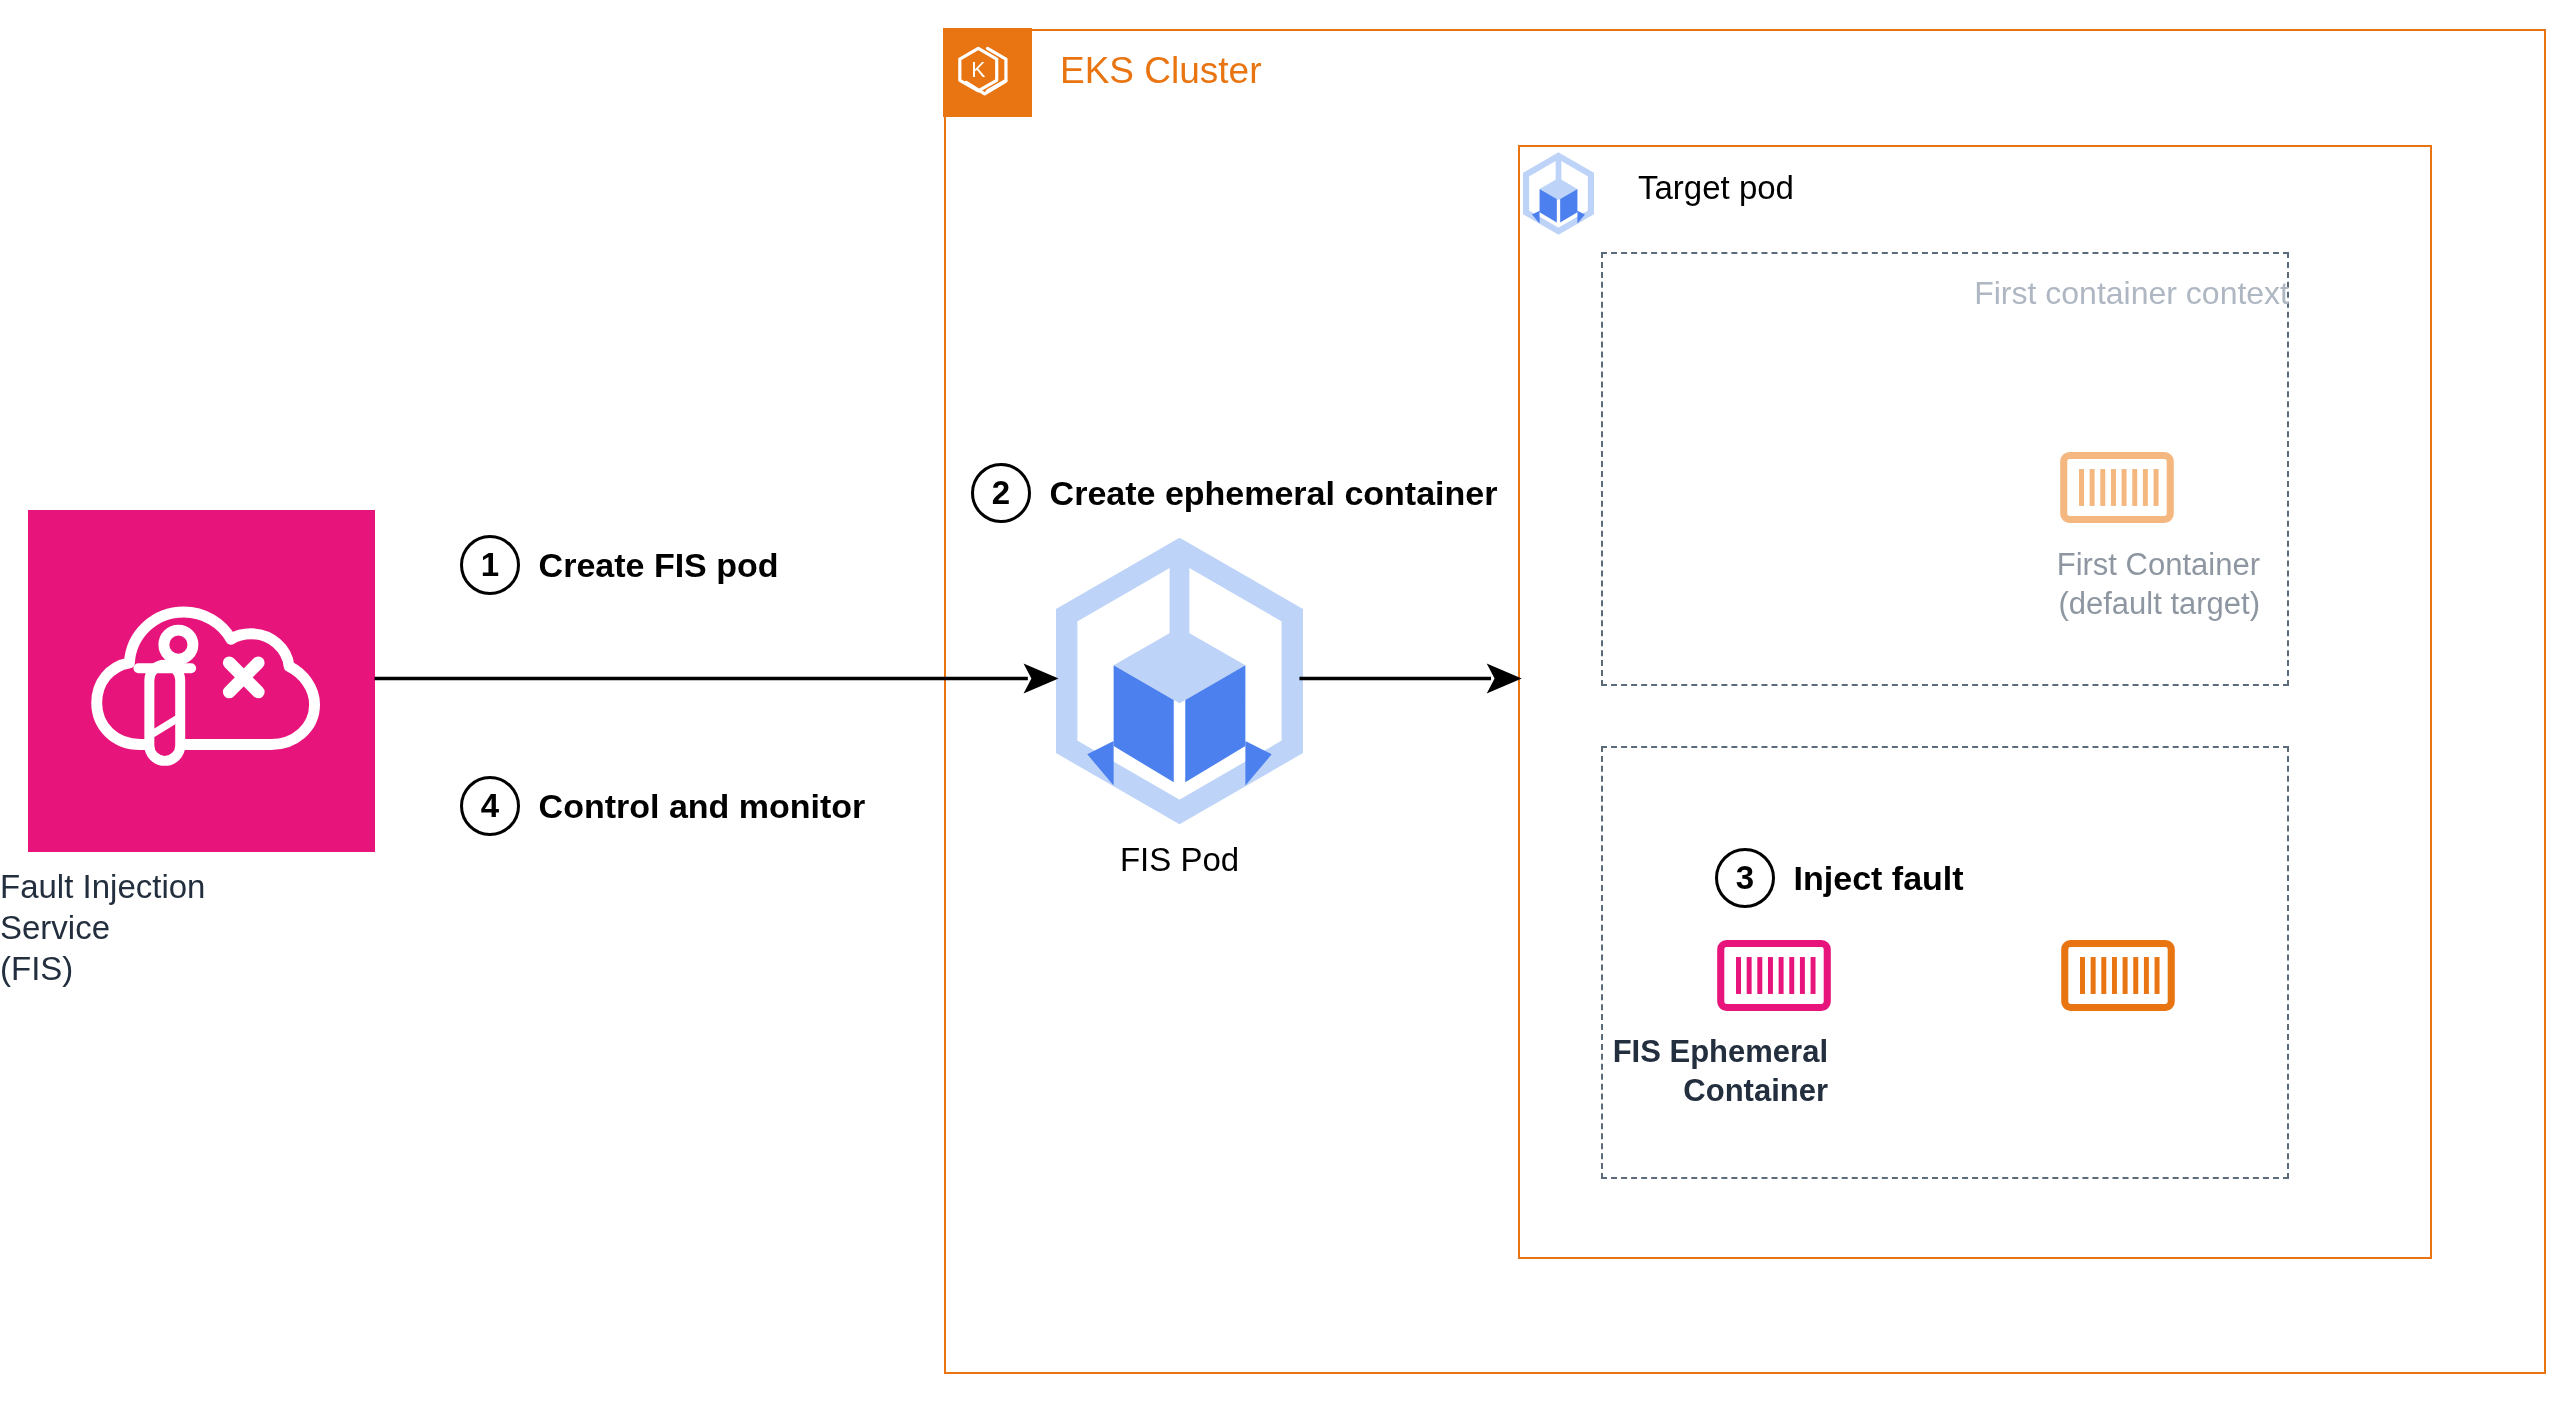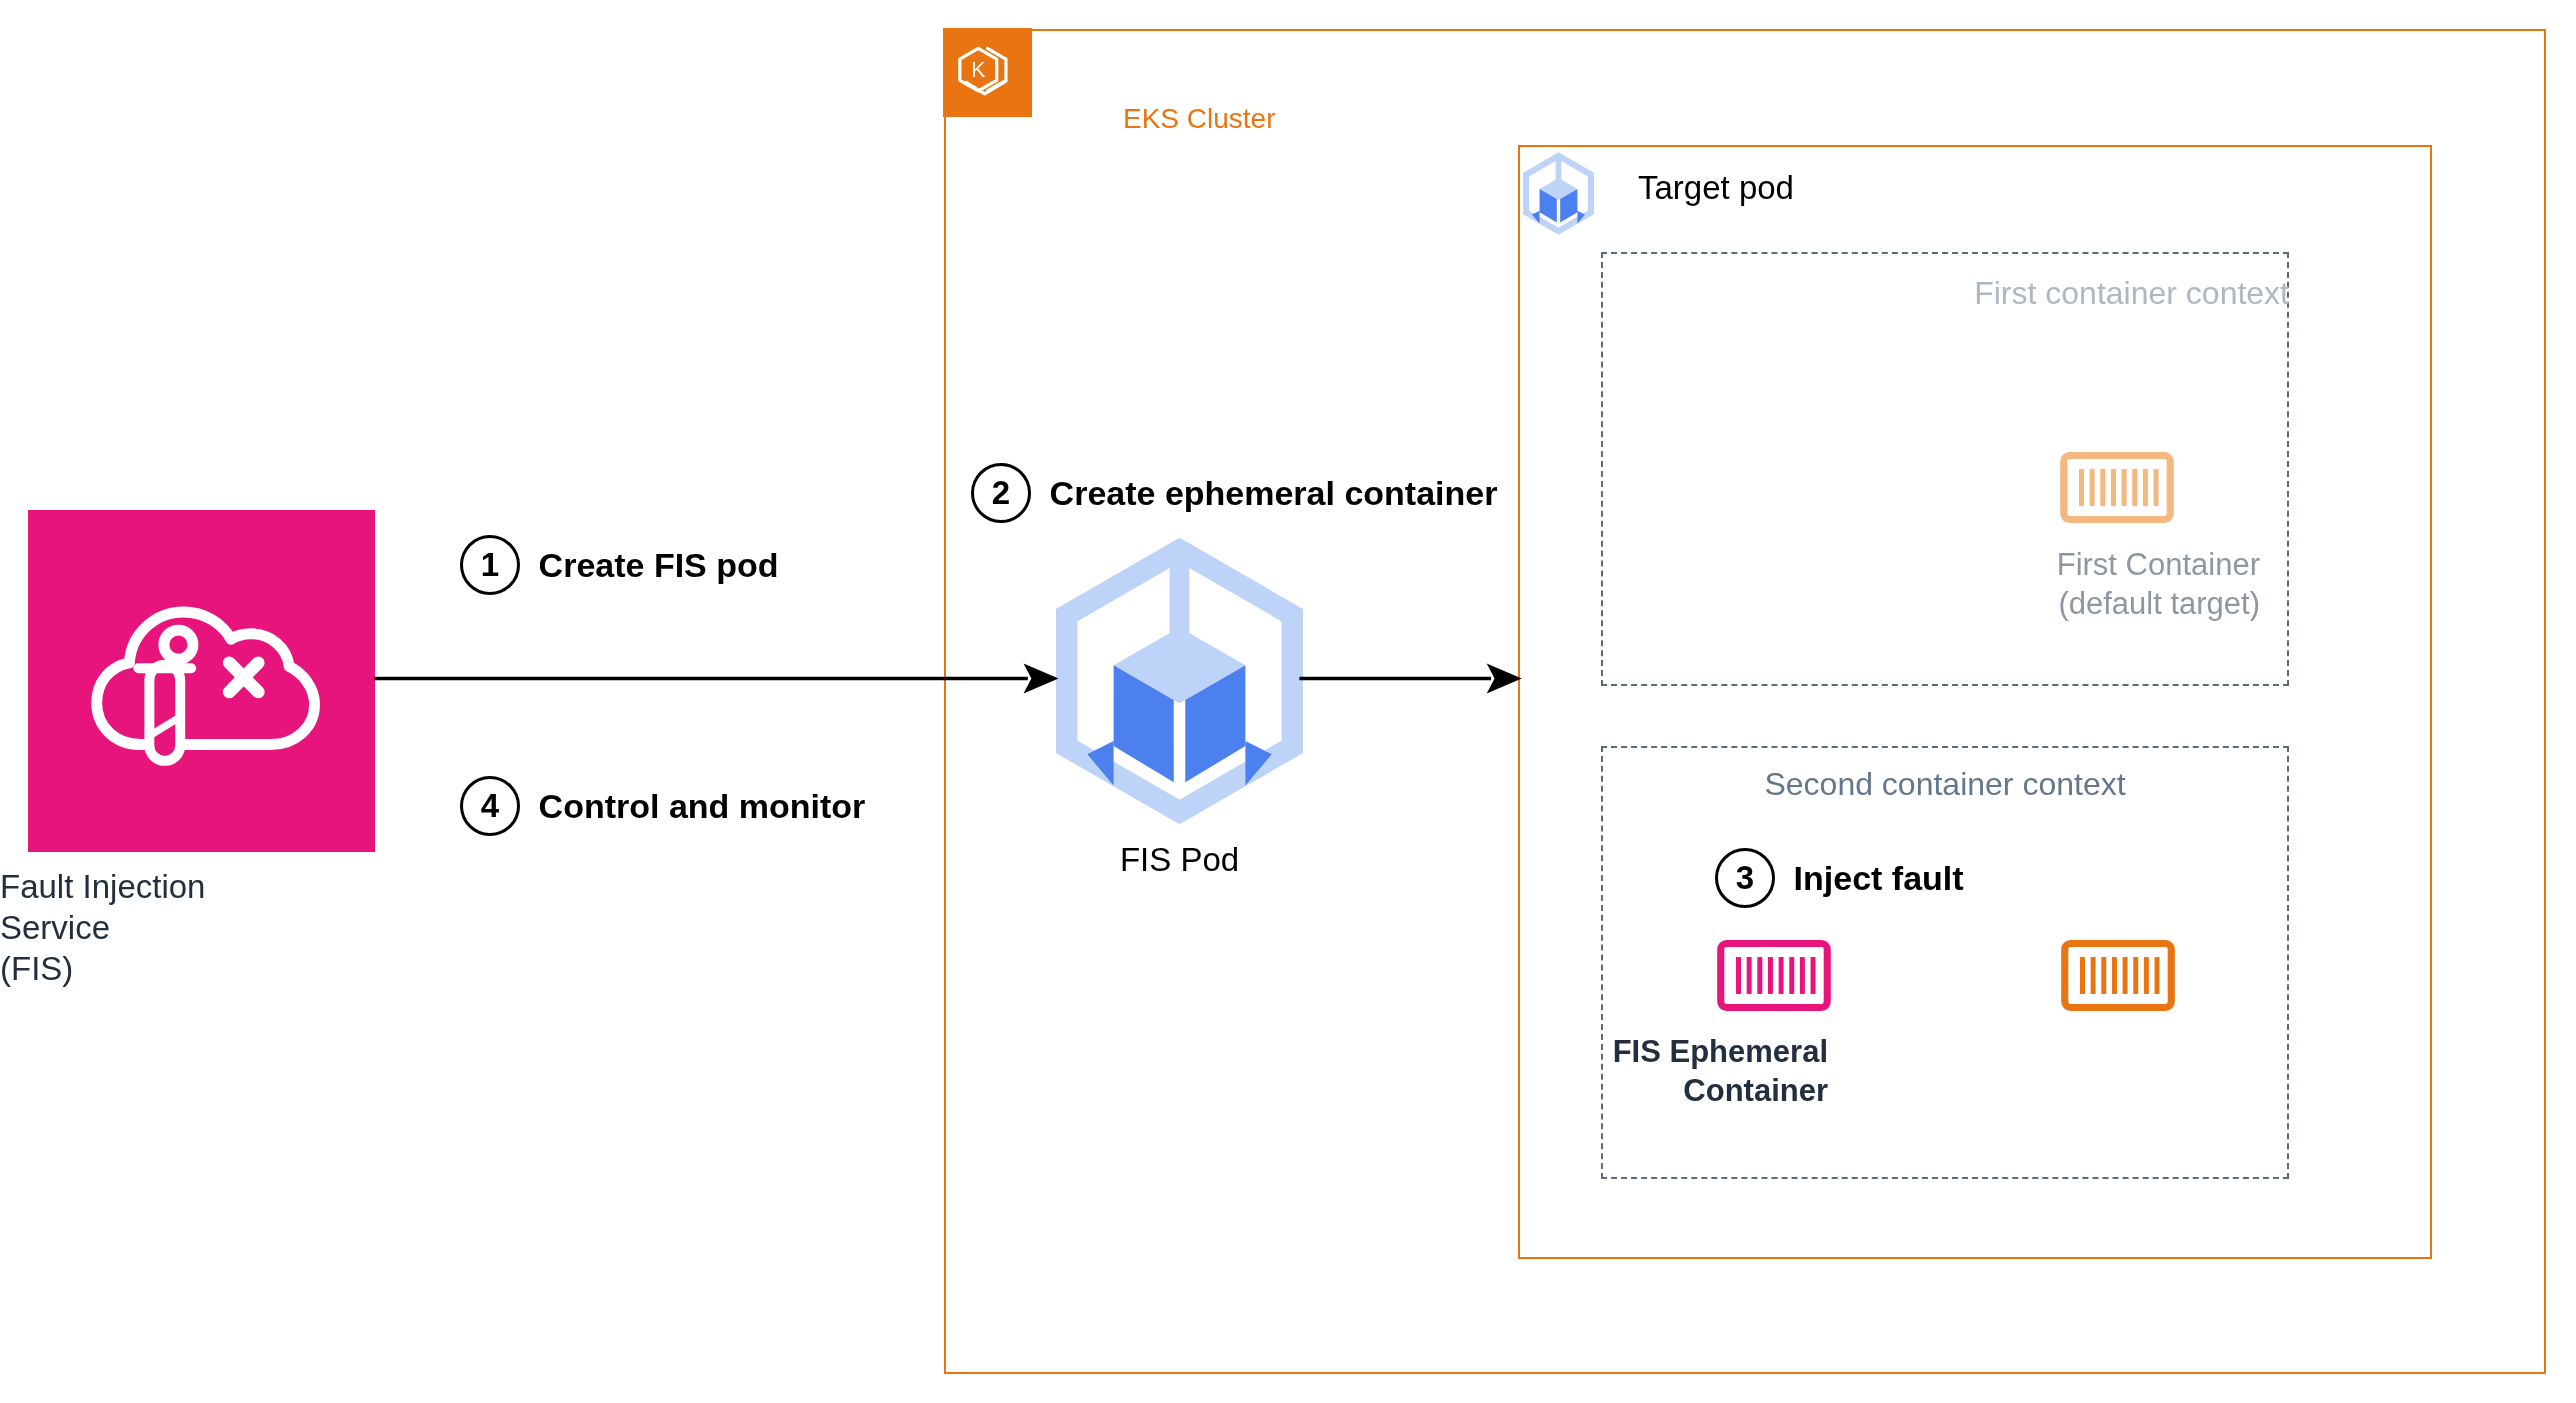--- a/index.html
+++ b/index.html
@@ -23,21 +23,21 @@
   .step-label{font-size:34px;font-weight:bold;color:#000;white-space:nowrap;}
   .step1{left:460px;top:535px;}
   .step2{left:971px;top:463px;}
   .step3{left:1715px;top:848px;}
   .step4{left:460px;top:776px;}
 
   
   .eks-box{left:944px;top:29px;width:1602px;height:1345px;border:2.9px solid var(--orange);}
   .eks-icon{left:943px;top:28px;width:89px;height:89px;background:var(--orange);
     display:flex;align-items:center;justify-content:center;}
-  .eks-title{left:1123px;top:54px;font-size:28px;line-height:33px;color:var(--orange);white-space:nowrap;margin-top:48px;}
+  .eks-title{left:1060px;top:54px;font-size:37px;line-height:33px;color:var(--orange);white-space:nowrap;}
 
   
   .fis-pod-icon{left:1056px;top:538px;width:247px;height:286px;}
   .fis-pod-label{left:1058px;top:841px;width:243px;font-size:33px;color:#000;text-align:center;}
 
   
   .target-box{left:1518px;top:145px;width:914px;height:1114px;border:2.9px solid var(--orange);}
   .target-pod-icon{left:1523px;top:152px;width:71px;height:83px;}
   .target-title{left:1638px;top:169px;font-size:33px;line-height:37px;color:#000;white-space:nowrap;}
 
@@ -109,21 +109,20 @@
           <line x1="120" y1="24" x2="120" y2="76"></line>
             <line x1="135" y1="24" x2="135" y2="76"></line>
         </g>
       </g>
     </svg>
   </div>
   <div class="abs container-label l-first preline">First Container
 (default target)</div>
 
   <div class="abs dashed-box ctx2"></div>
-  <div class="abs ctx-title ctx2-title">Second container context</div>
 
   <div class="abs step step3">
     <div class="step-circle">3</div>
     <div class="step-label">Inject fault</div>
   </div>
 
   <div class="abs container-icon c-pink">
     <svg width="114" height="71" viewBox="0 0 160 100">
       <g stroke="currentColor" fill="none">
         <rect x="5" y="5" width="150" height="90" rx="8" stroke-width="10"></rect>

